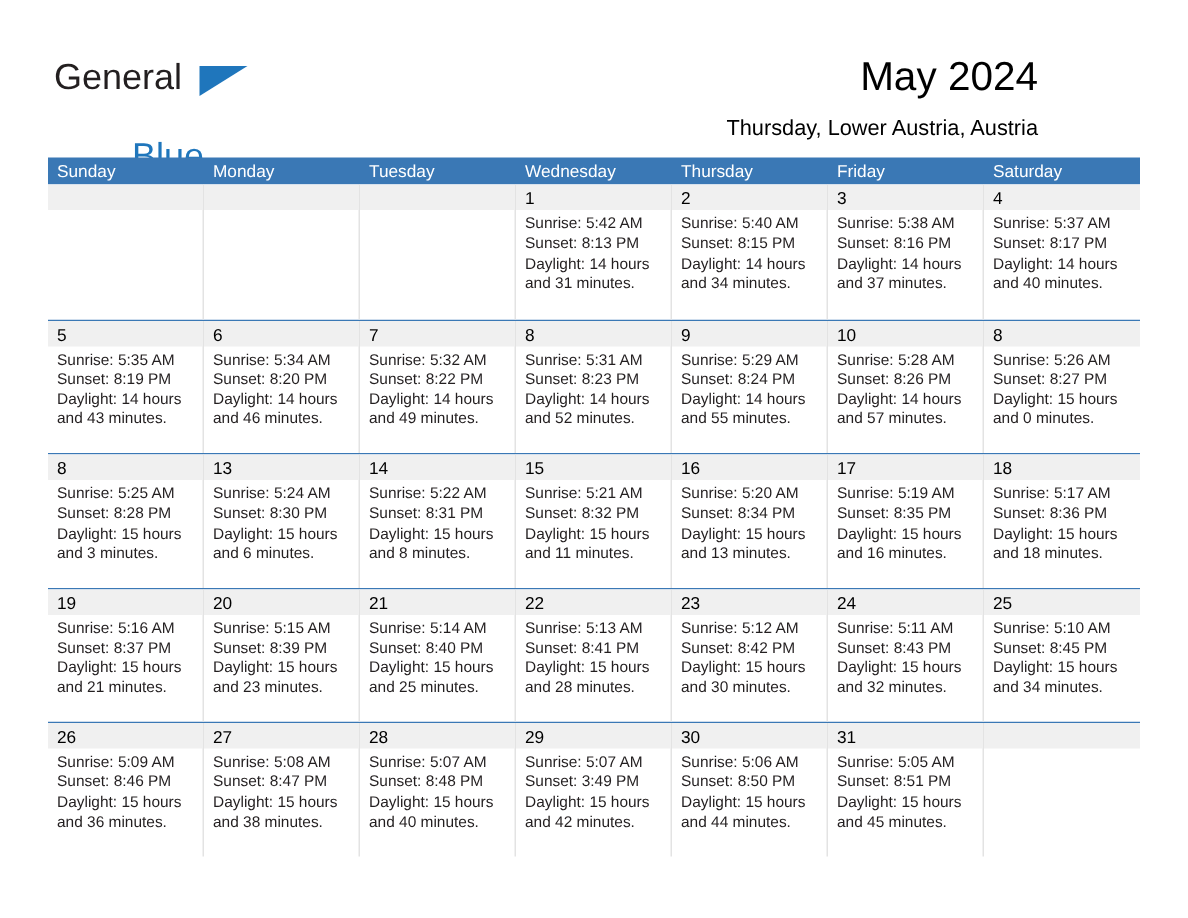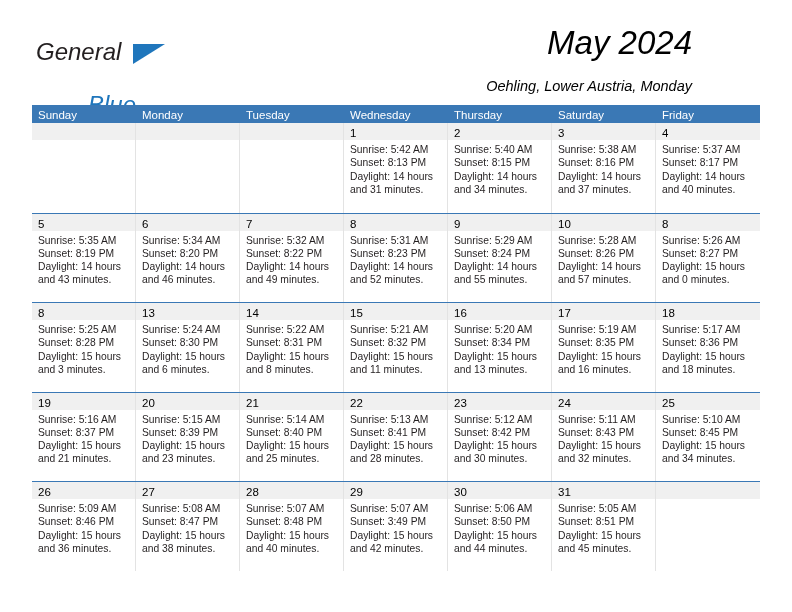--- a/index.html
+++ b/index.html
@@ -14,21 +14,21 @@
     position: relative;
     width: 792px; height: 612px;
     background: #ffffff;
     overflow: hidden;
   }
 
   
   .header {
     position: absolute;
     left: 0; top: 0;
-    width: 728px; height: 100px; font-style: italic;
+    width: 728px; height: 100px;
   }
   .logo {
     position: absolute;
     left: 36px; top: 38px;
     width: 220px; height: 50px;
   }
   .logo-general {
     position: absolute;
     left: 0; top: 0;
     font-size: 24px;
@@ -47,22 +47,22 @@
   .logo-tri {
     position: absolute;
     left: 97px; top: 6px;
     width: 0; height: 0;
     border-left: 32px solid #1f76bc;
     border-bottom: 20px solid transparent;
   }
 
   .title {
     position: absolute;
-    right: 36px; top: 24px;
-    font-size: 33px;
+    right: 36px; top: 36px;
+    font-size: 27px;
     color: #000000;
     text-align: left;
     white-space: nowrap;
   }
   .subtitle {
     position: absolute;
     right: 36px; top: 78px;
     font-size: 14.5px;
     color: #000000;
     text-align: right;
@@ -133,32 +133,32 @@
 
 <div class="page">
 
   <div class="header">
     <div class="logo">
       <span class="logo-general">General</span>
       <span class="logo-tri"></span>
       <span class="logo-blue">Blue</span>
     </div>
     <div class="title">May 2024</div>
-    <div class="subtitle">Oehling, Lower Austria, Monday</div>
+    <div class="subtitle">Thursday, Lower Austria, Austria</div>
   </div>
 
   <div class="calendar">
     <div class="weekdays">
       <div class="weekday">Sunday</div>
       <div class="weekday">Monday</div>
       <div class="weekday">Tuesday</div>
       <div class="weekday">Wednesday</div>
       <div class="weekday">Thursday</div>
+      <div class="weekday">Friday</div>
       <div class="weekday">Saturday</div>
-      <div class="weekday">Friday</div>
     </div>
     <div id="weeks-container">
         <div class="week first">
           <div class="day empty">
             <div class="day-num-band"></div>
           </div>
           <div class="day empty">
             <div class="day-num-band"></div>
           </div>
           <div class="day empty">

